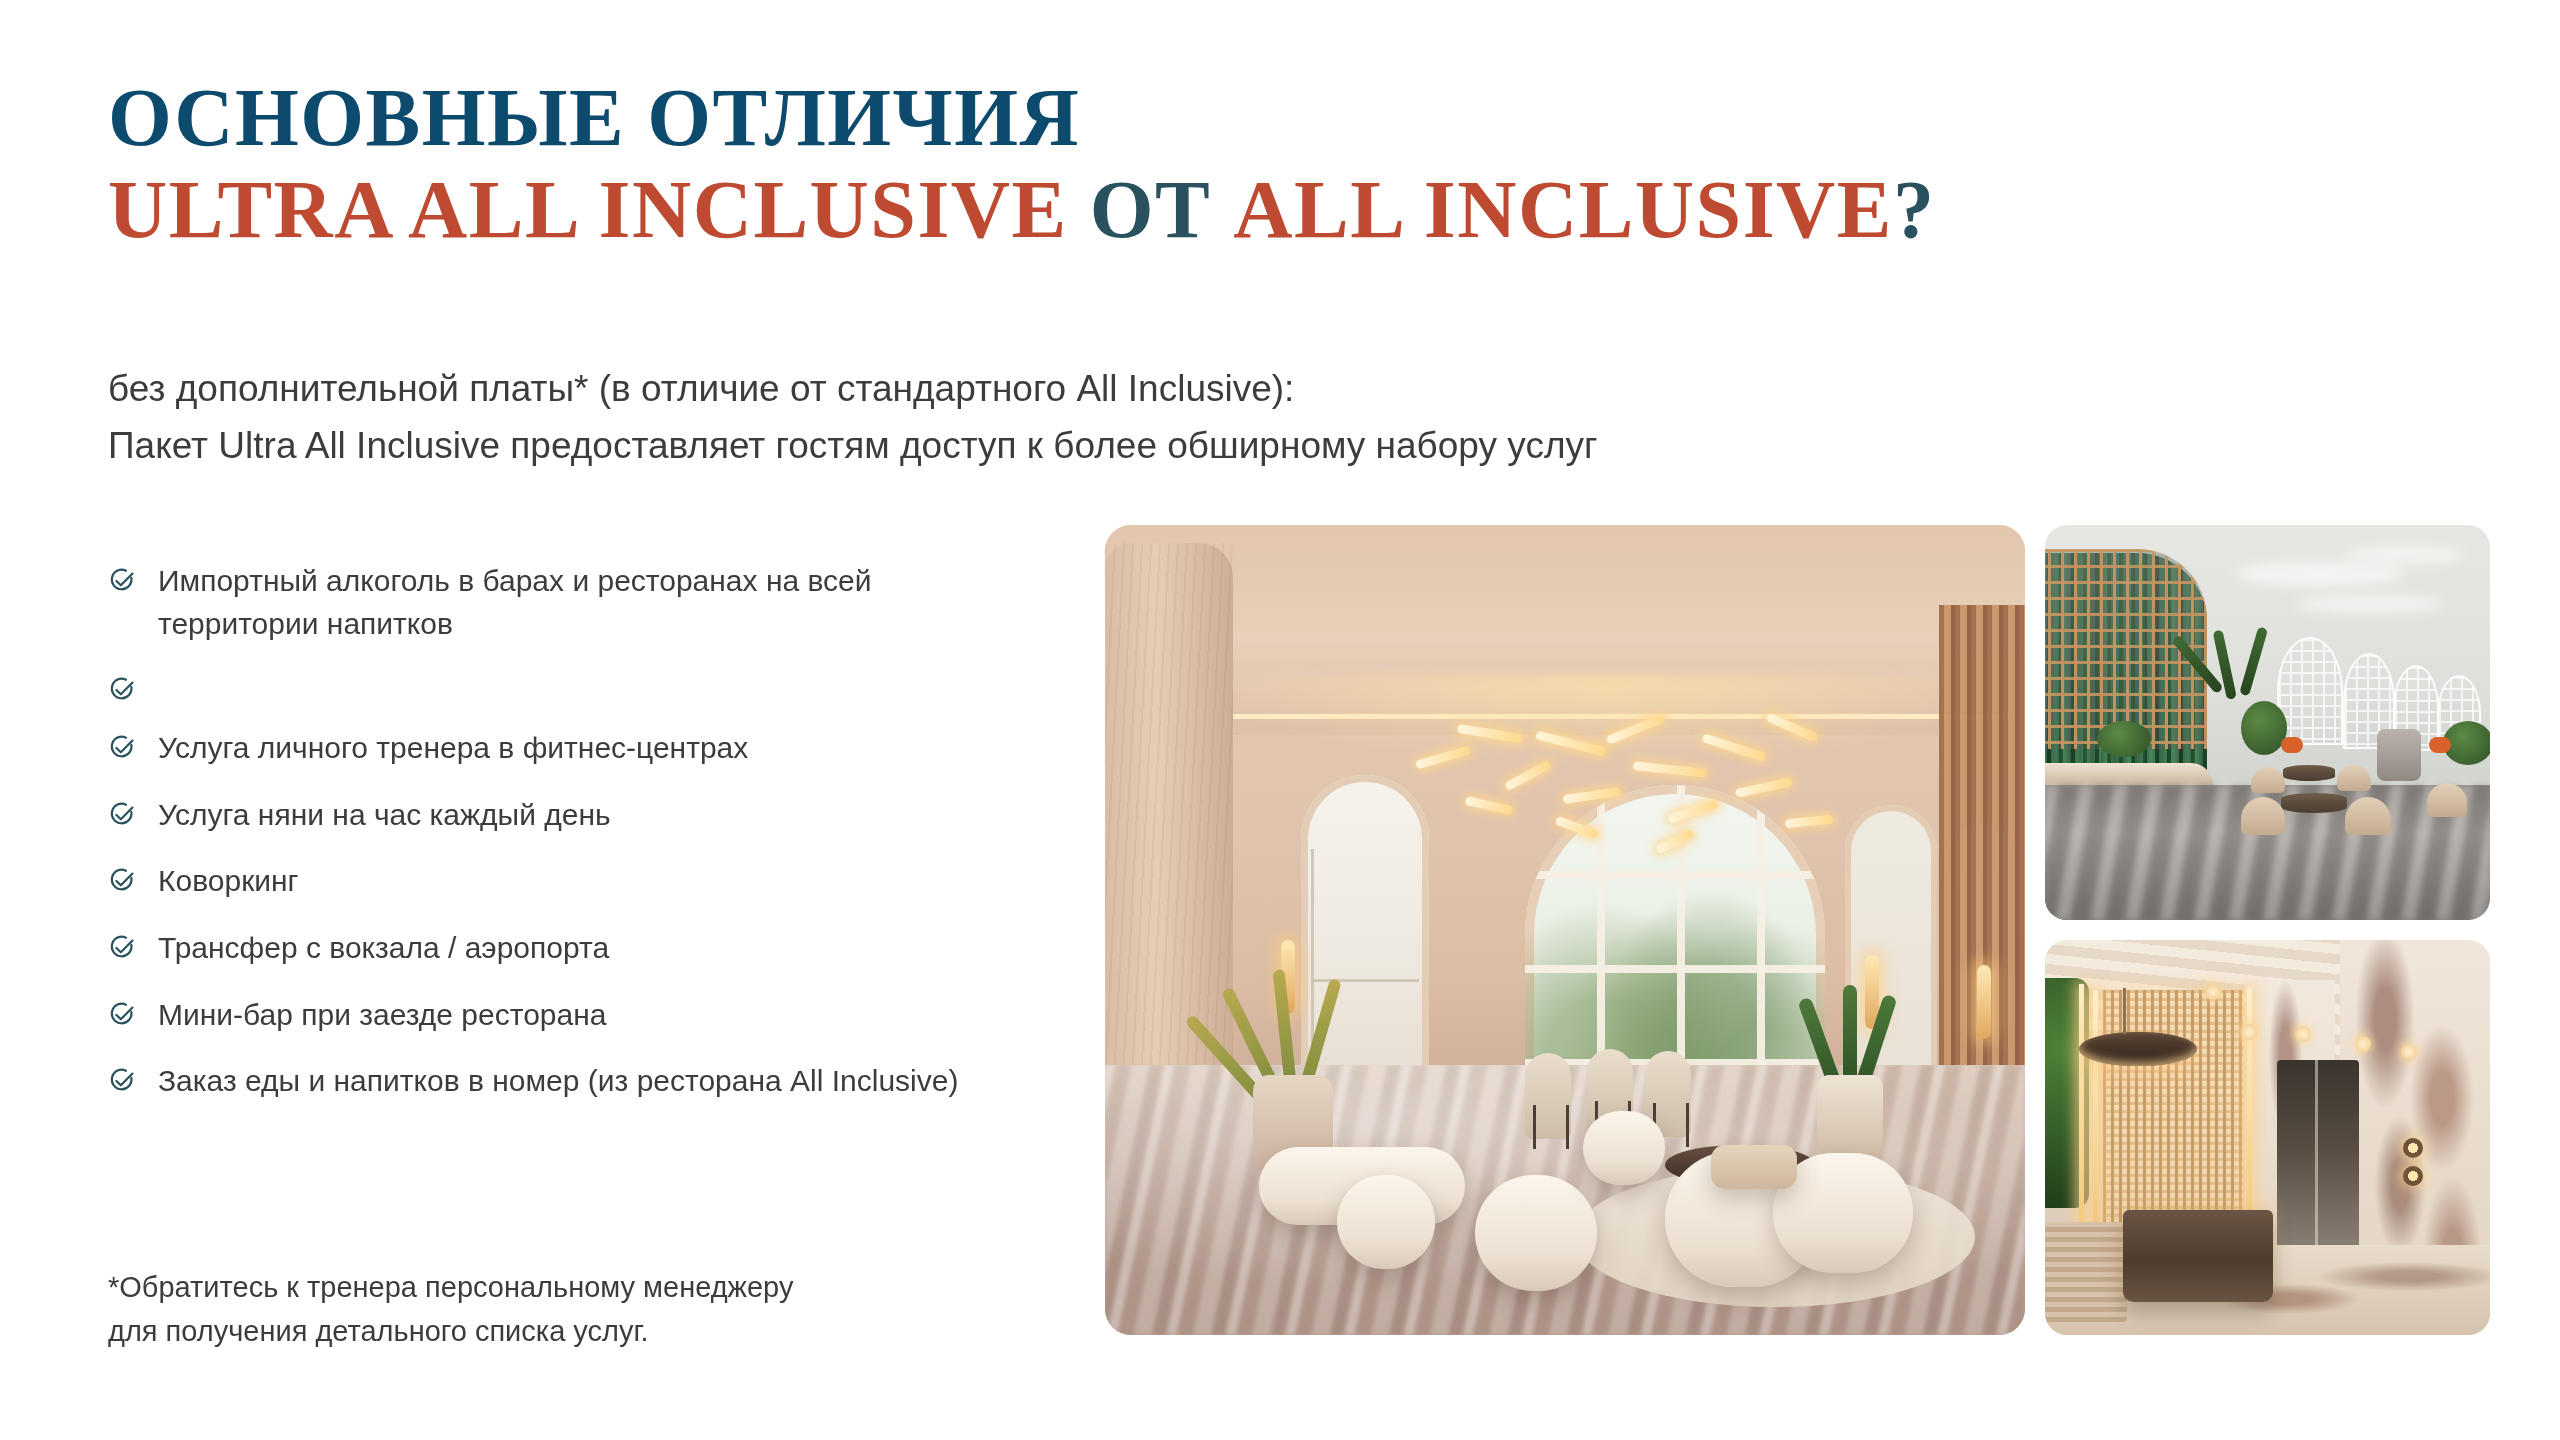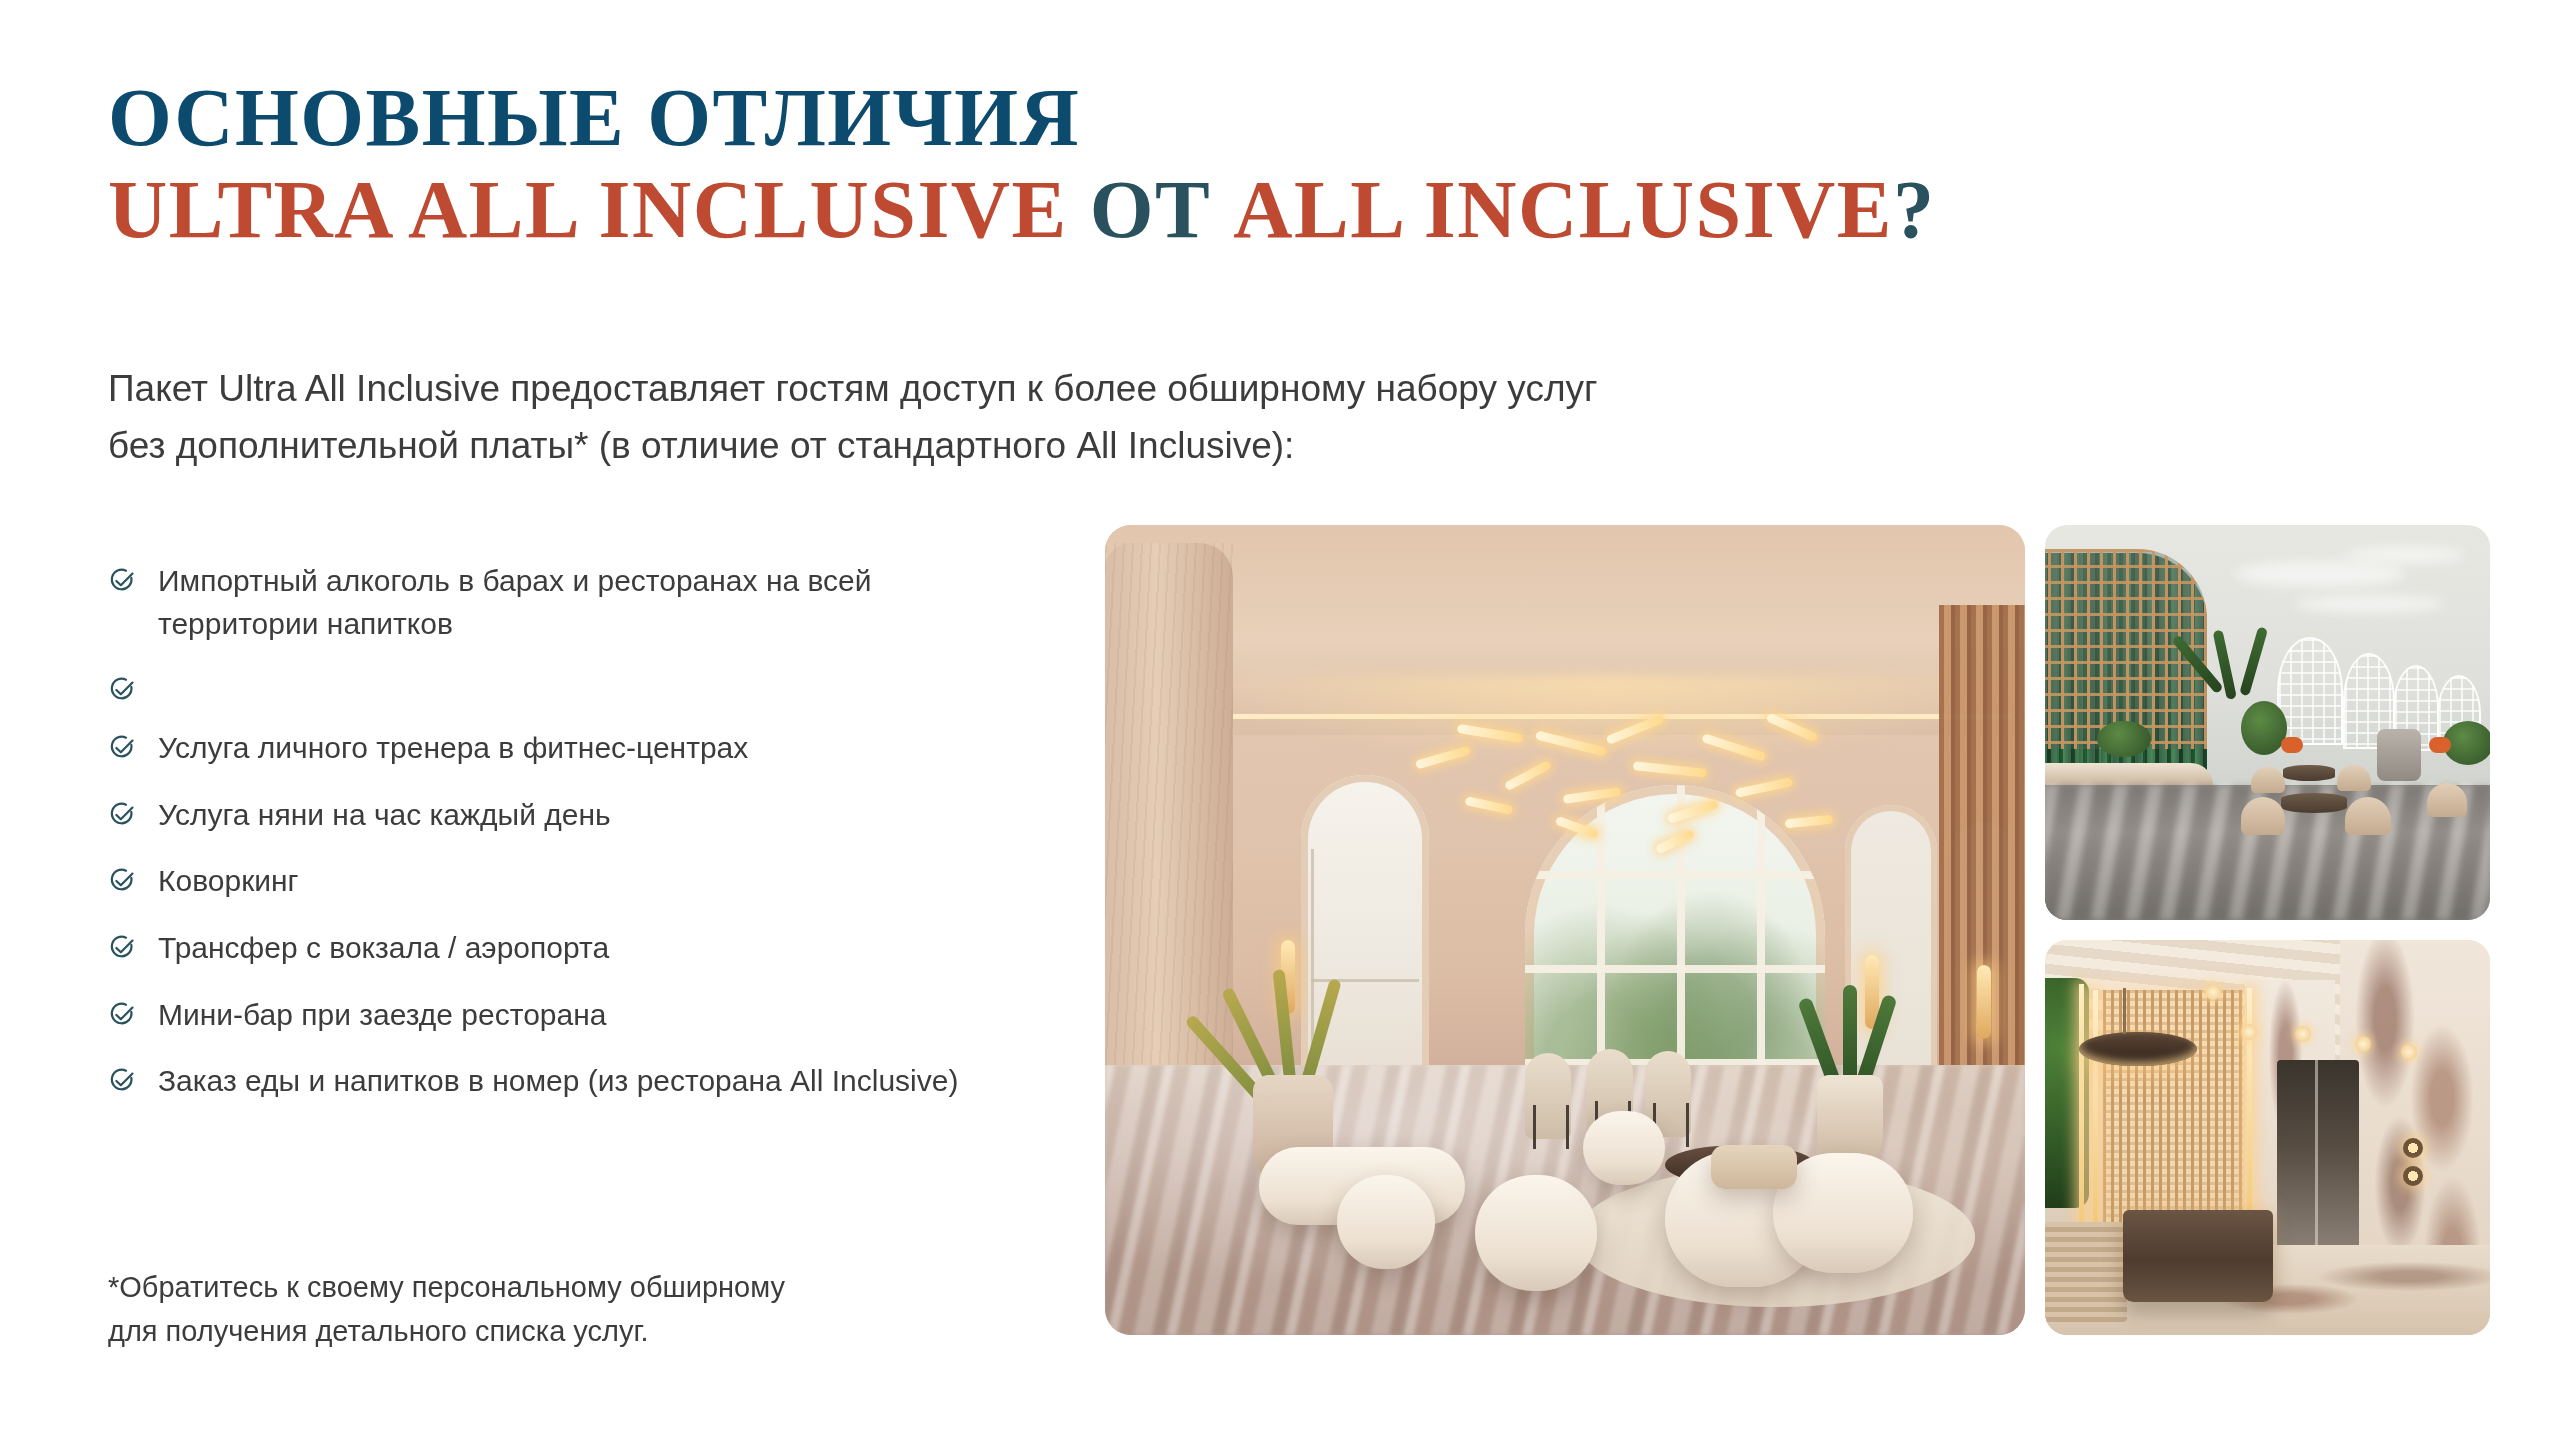--- a/index.html
+++ b/index.html
@@ -405,22 +405,22 @@
 <body>
 
 <div class="slide">
 
   <div class="heading">
     <span class="h-line h-line1">ОСНОВНЫЕ ОТЛИЧИЯ</span>
     <span class="h-line"><span class="c-red">ULTRA ALL INCLUSIVE</span> <span class="c-teal">ОТ</span> <span class="c-red">ALL INCLUSIVE</span><span class="c-teal">?</span></span>
   </div>
 
   <div class="intro">
+    <span>без дополнительной платы* (в отличие от стандартного All Inclusive):</span>
     <span>Пакет Ultra All Inclusive предоставляет гостям доступ к более обширному набору услуг</span>
-    <span>без дополнительной платы* (в отличие от стандартного All Inclusive):</span>
   </div>
 
   <ul class="features">
     <li class="feat">
       <span class="feat-icon">
         <svg viewBox="0 0 24 24" fill="none">
             <path d="M21 6.5 11 16.5 7.2 12.8" stroke="#2A525E" stroke-width="1.9" stroke-linecap="round" stroke-linejoin="round"></path>
             <path d="M20 10.2A8.4 8.4 0 1 1 15.4 4" stroke="#2A525E" stroke-width="1.9" stroke-linecap="round"></path>
           </svg>
       </span>
@@ -484,21 +484,21 @@
         <svg viewBox="0 0 24 24" fill="none">
             <path d="M21 6.5 11 16.5 7.2 12.8" stroke="#2A525E" stroke-width="1.9" stroke-linecap="round" stroke-linejoin="round"></path>
             <path d="M20 10.2A8.4 8.4 0 1 1 15.4 4" stroke="#2A525E" stroke-width="1.9" stroke-linecap="round"></path>
           </svg>
       </span>
       <span class="feat-text">Заказ еды и напитков в номер (из ресторана All Inclusive)</span>
     </li>
   </ul>
 
   <div class="footnote">
-    <span>*Обратитесь к своему персональному обширному</span>
+    <span>*Обратитесь к тренера персональному менеджеру</span>
     <span>для получения детального списка услуг.</span>
   </div>
 
   <div class="gallery">
 
     <div class="img-main" title="" aria-label="Просторное лобби отеля с арочными окнами, люстрой-созвездием, мраморным полом и мягкой мебелью цвета крем">
       <div class="scene">
         <div class="m-wall"></div>
         <div class="m-ceil"></div>
         <div class="m-coveline"></div>

